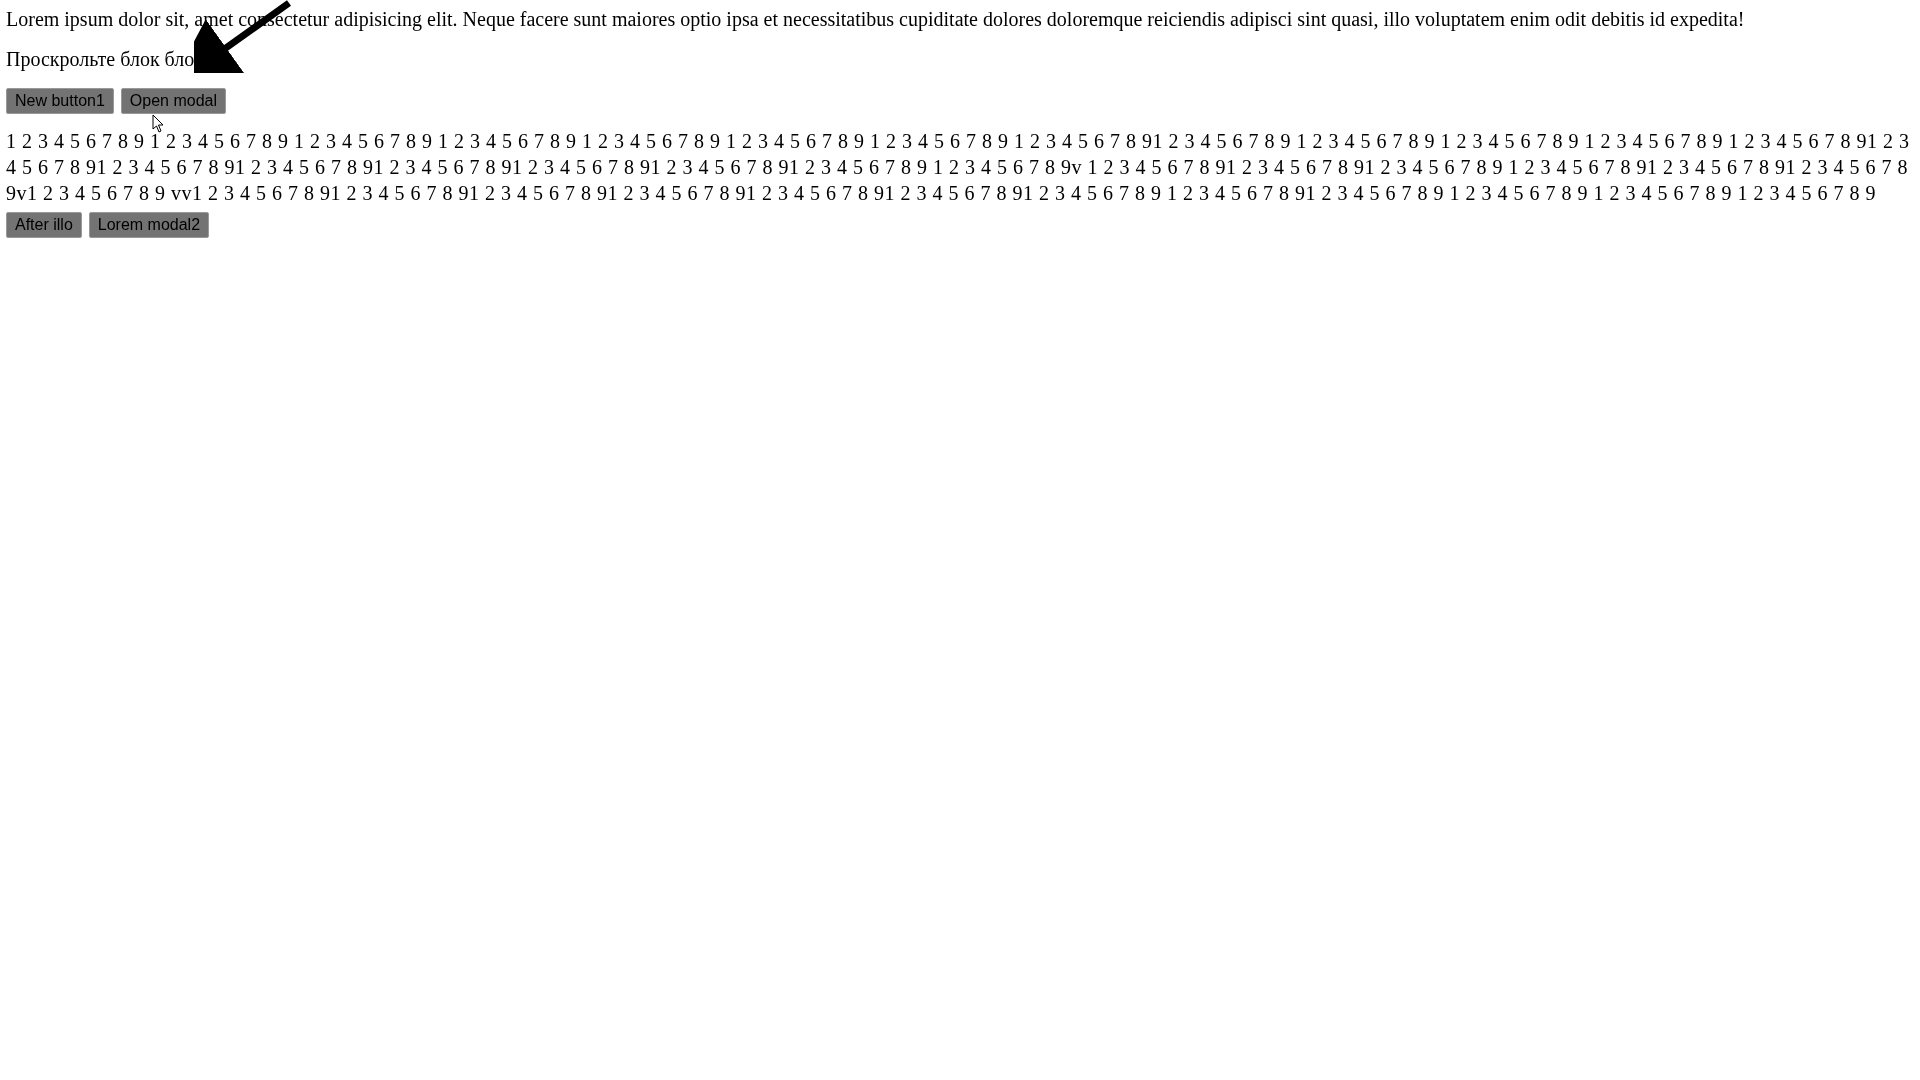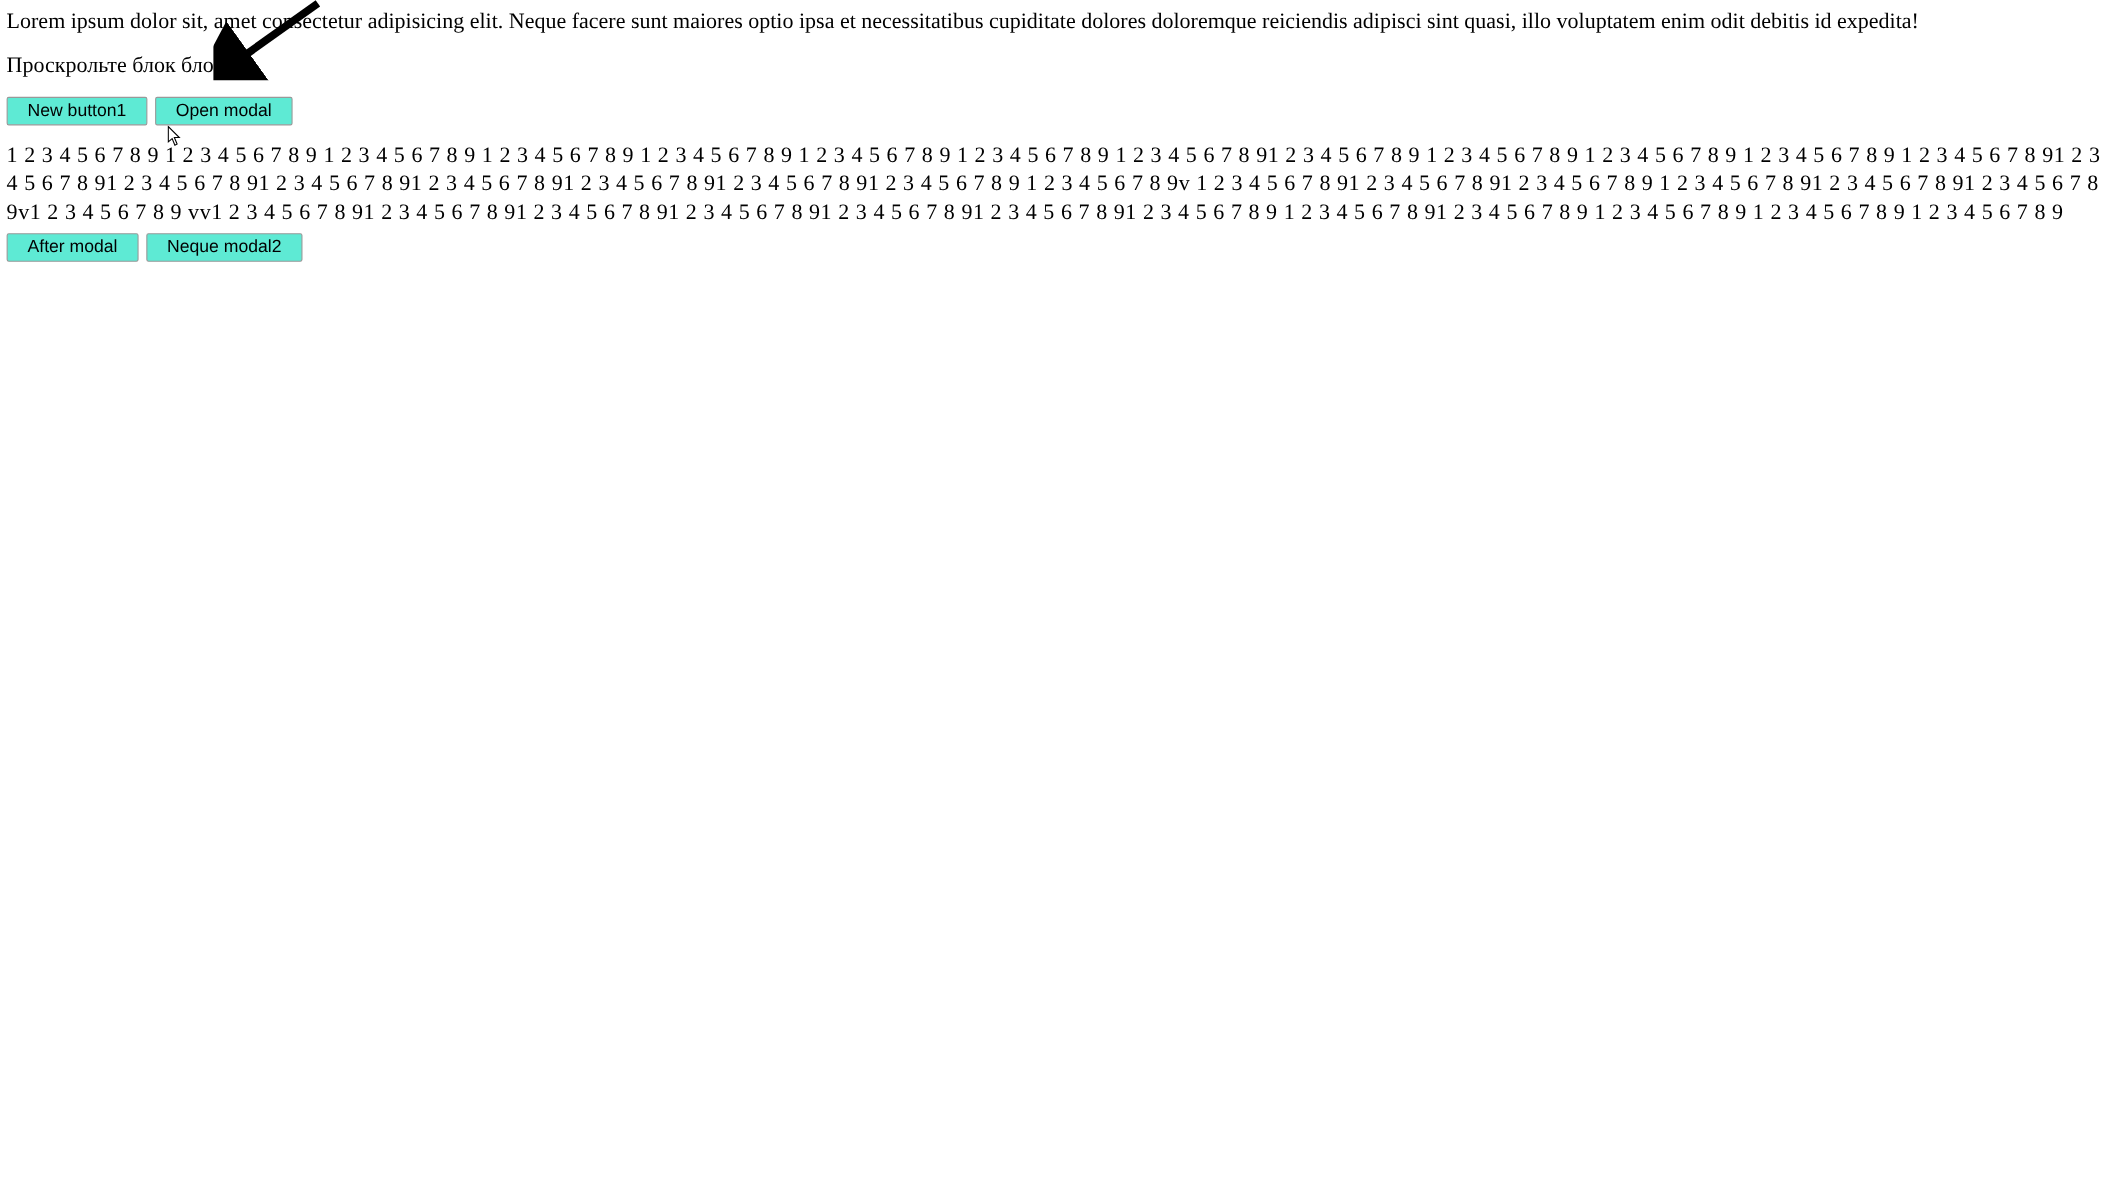--- a/index.html
+++ b/index.html
@@ -26,22 +26,22 @@
       top: -48px;
       left: 188px;
       width: 110px;
       height: 75px;
       pointer-events: none;
     }
     
     button {
       font-family: Arial, Helvetica, sans-serif;
       font-size: 16px;
-      padding: 3px 18px;
-      background: #5eead4;
+      padding: 3px 8px;
+      background: #737373;
       border: 1px solid #999;
       border-radius: 2px;
       cursor: pointer;
       margin-right: 2px;
       text-align: right;
     }
     
     .btn-row {
       margin: 0 0 14px 0;
     }
@@ -82,21 +82,21 @@
 </p>
 
 <div class="btn-row">
   <button>New button1</button>
   <button>Open modal</button>
 </div>
 
 <p class="numbers">1 2 3 4 5 6 7 8 9 1 2 3 4 5 6 7 8 9 1 2 3 4 5 6 7 8 9 1 2 3 4 5 6 7 8 9 1 2 3 4 5 6 7 8 9 1 2 3 4 5 6 7 8 9 1 2 3 4 5 6 7 8 9 1 2 3 4 5 6 7 8 91 2 3 4 5 6 7 8 9 1 2 3 4 5 6 7 8 9 1 2 3 4 5 6 7 8 9 1 2 3 4 5 6 7 8 9 1 2 3 4 5 6 7 8 91 2 3 4 5 6 7 8 91 2 3 4 5 6 7 8 91 2 3 4 5 6 7 8 91 2 3 4 5 6 7 8 91 2 3 4 5 6 7 8 91 2 3 4 5 6 7 8 91 2 3 4 5 6 7 8 9 1 2 3 4 5 6 7 8 9v 1 2 3 4 5 6 7 8 91 2 3 4 5 6 7 8 91 2 3 4 5 6 7 8 9 1 2 3 4 5 6 7 8 91 2 3 4 5 6 7 8 91 2 3 4 5 6 7 8 9v1 2 3 4 5 6 7 8 9 vv1 2 3 4 5 6 7 8 91 2 3 4 5 6 7 8 91 2 3 4 5 6 7 8 91 2 3 4 5 6 7 8 91 2 3 4 5 6 7 8 91 2 3 4 5 6 7 8 91 2 3 4 5 6 7 8 9 1 2 3 4 5 6 7 8 91 2 3 4 5 6 7 8 9 1 2 3 4 5 6 7 8 9 1 2 3 4 5 6 7 8 9 1 2 3 4 5 6 7 8 9</p>
 
 <div class="btn-row">
-  <button>After modal</button>
-  <button>Neque modal2</button>
+  <button>After illo</button>
+  <button>Lorem modal2</button>
 </div>
 
 <span class="cursor">
   <svg viewBox="0 0 14 20" width="14" height="20">
     <path d="M1 1 L1 15 L4.5 12 L7 18 L9 17 L6.5 11 L11 11 Z" fill="#fff" stroke="#000" stroke-width="1"></path>
   </svg>
 </span>
 
 </body></html>

